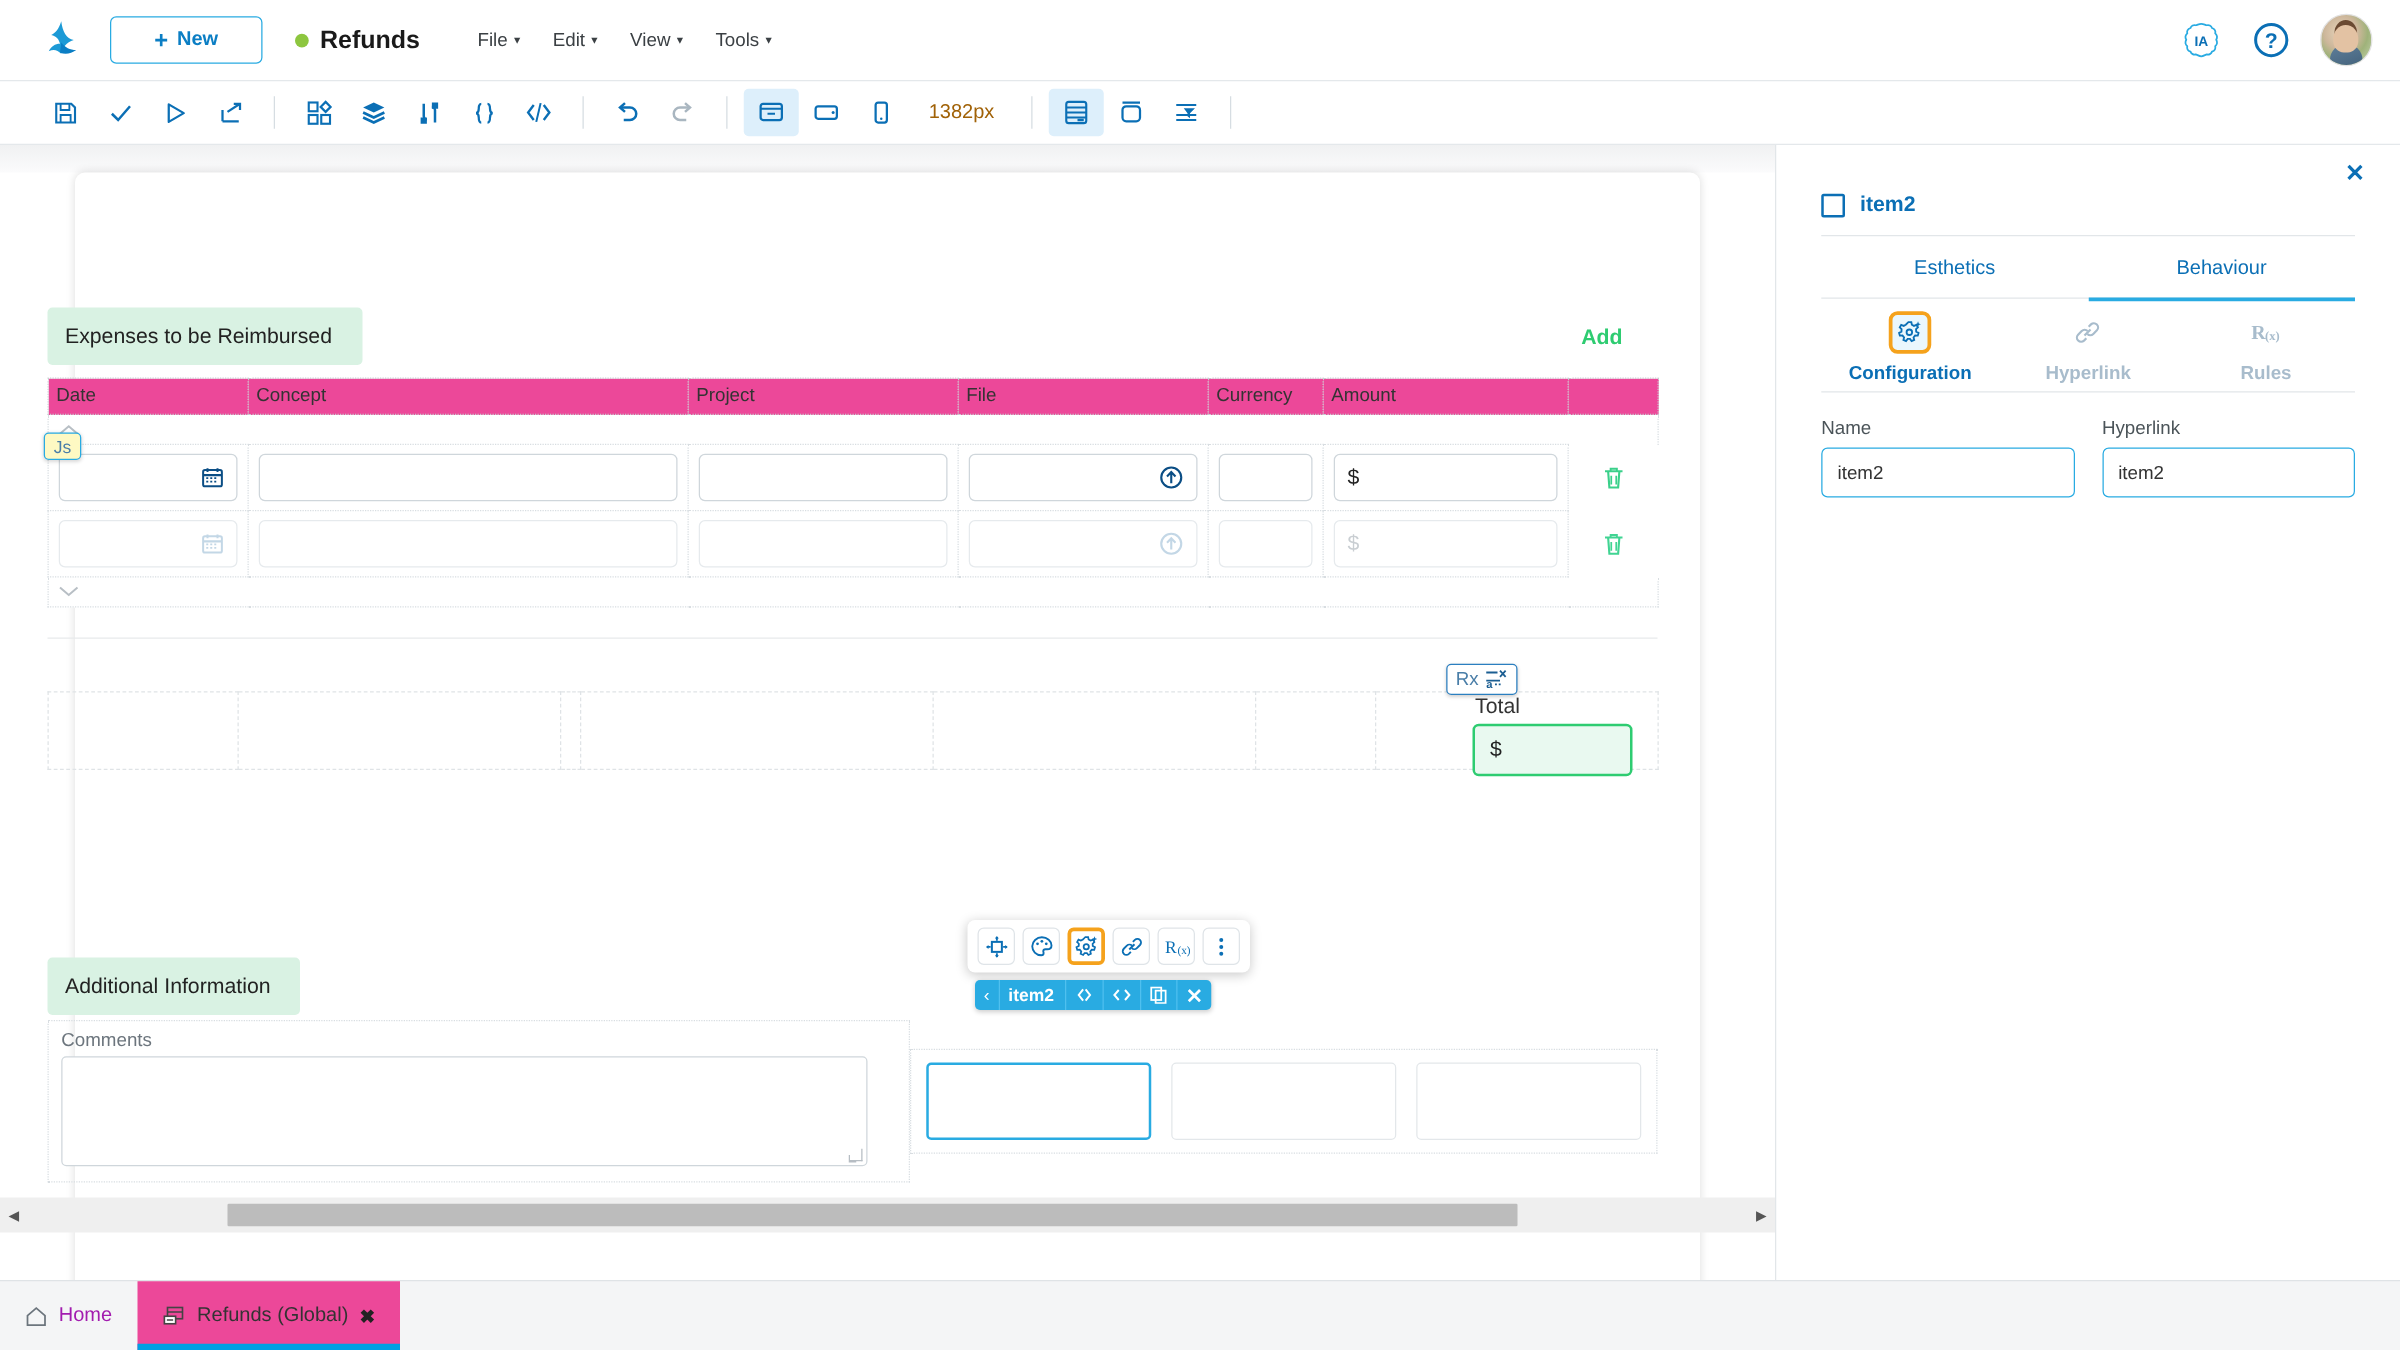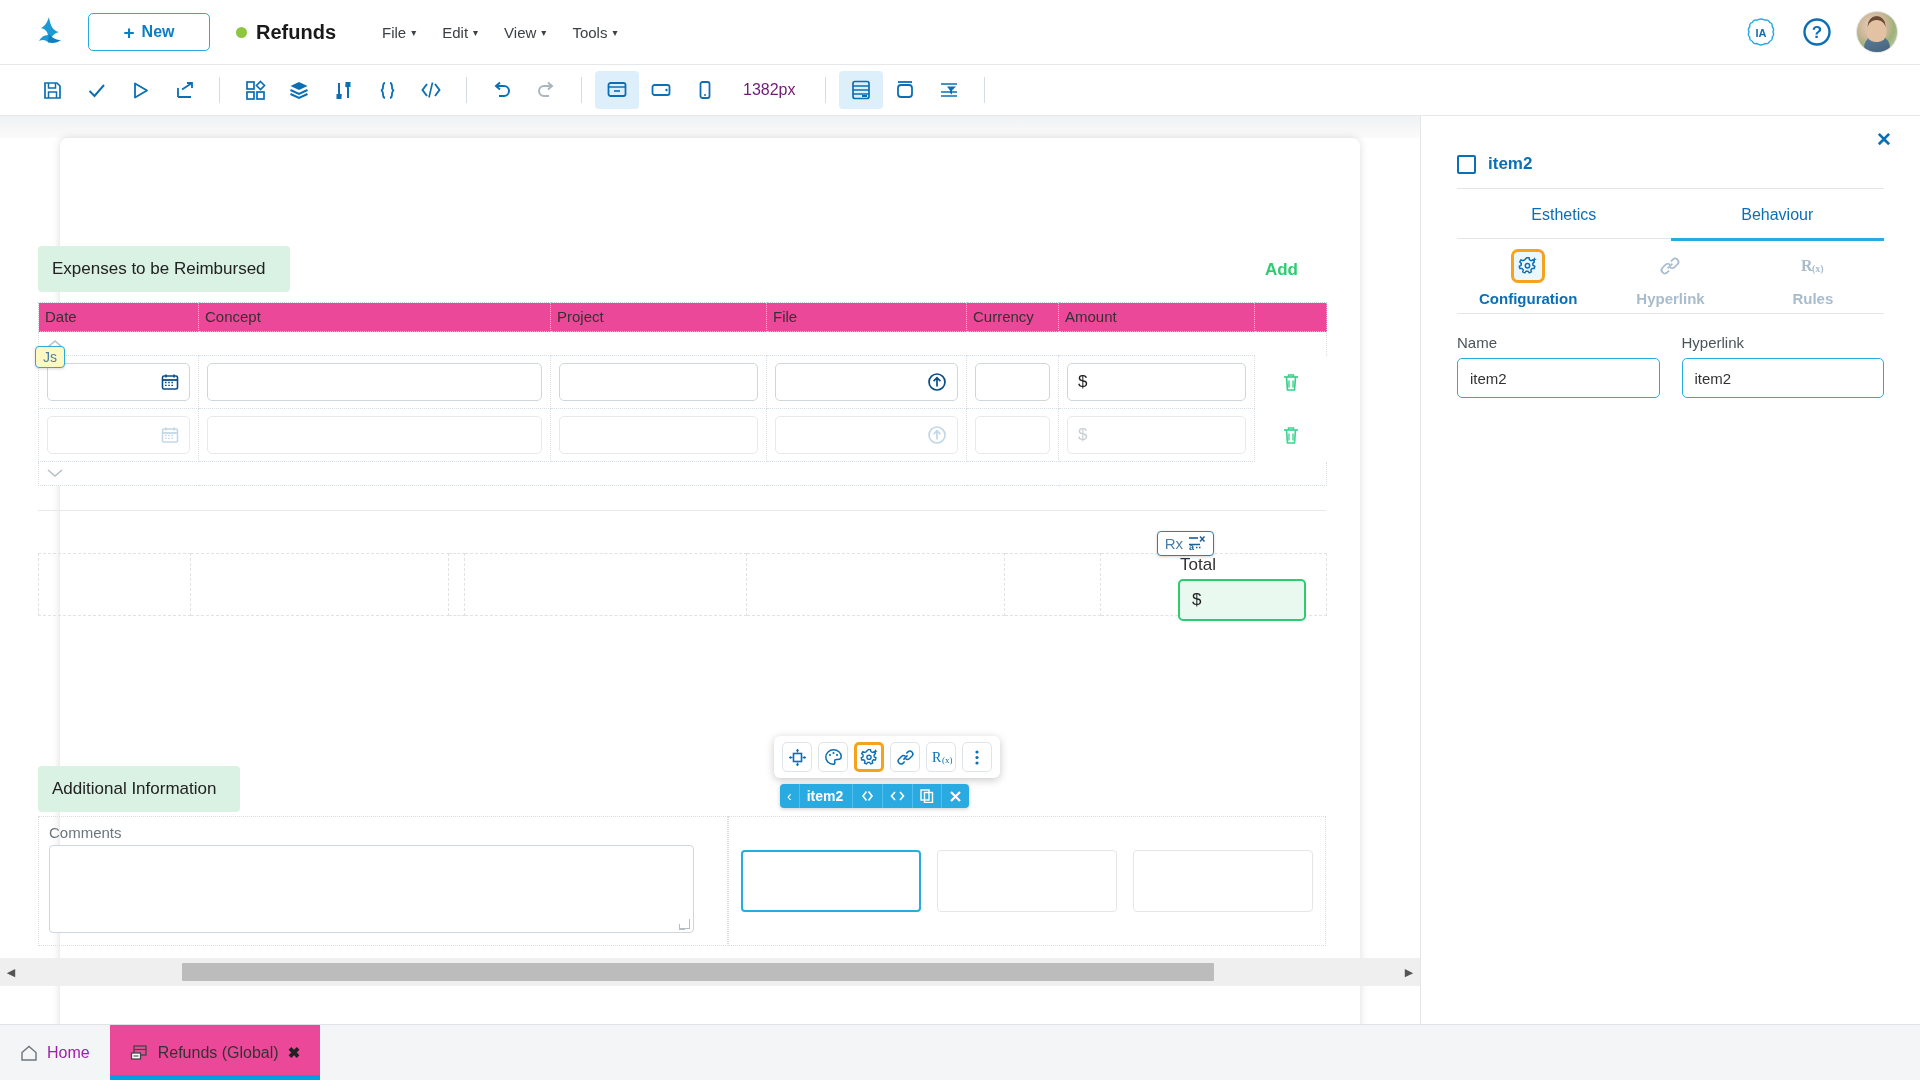--- a/index.html
+++ b/index.html
@@ -65,21 +65,21 @@
     padding-left: 30px; background: #fff;
     position: relative; z-index: 35;
   }
   .tb-btn {
     width: 44px; height: 38px; display: flex; align-items: center; justify-content: center;
     cursor: pointer; border-radius: 4px; color: #0B6FB5;
   }
   .tb-btn.active { background: #ddeffb; }
   .tb-btn.disabled { color: #a9b6c0; }
   .tb-sep { width: 1px; height: 26px; background: #d6dde2; margin: 0 13px; }
-  .tb-label { font-size: 16px; color: #701a75; padding: 0 16px; white-space: nowrap; }
+  .tb-label { font-size: 16px; color: #a16207; padding: 0 16px; white-space: nowrap; }
 
   
   .body-area { flex: 1; position: relative; display: flex; min-height: 0; background:#fff; }
 
   
   .canvas-wrap { position: relative; width: 1420px; flex: 0 0 1420px; background: #ffffff; overflow: hidden; }
   .canvas-shadowtop {
     position:absolute; left:0; top:0; width: 1420px; height: 22px;
     background: linear-gradient(#f0f1f2, #fbfbfc);
   }
@@ -151,21 +151,21 @@
     box-shadow: 0 1px 3px rgba(0,0,0,.18); z-index: 12; cursor: pointer;
   }
   .js-badge {
     position: absolute; background: #fef9c3; border: 1px solid #29ABE2; border-radius: 4px;
     padding: 2px 7px; font-size: 14px; color: #4a7ea8; z-index: 12; cursor: pointer;
     box-shadow: 0 1px 3px rgba(0,0,0,.15);
   }
 
   
   .addinfo { margin-top: 150px; position: relative; }
-  .ai-row { display: flex; gap: 0; margin-top: 4px; }
+  .ai-row { display: flex; gap: 0; margin-top: 4px; align-items: center; }
   .comments-col { width: 690px; border: 1px dotted #d8dde1; padding: 7px 10px 12px 10px; }
   .lbl { font-size: 15px; color: #6c757d; margin-bottom: 4px; display:block; }
   .textarea {
     width: 645px; height: 88px; border: 1px solid #cfd6db; border-radius: 4px; background:#fff;
     position: relative;
   }
   .textarea::after {
     content:""; position:absolute; right:3px; bottom:3px; width:9px; height:9px;
     border-right:1px solid #b6bdc3; border-bottom:1px solid #b6bdc3;
     box-shadow: -3px 3px 0 -2px #b6bdc3;

